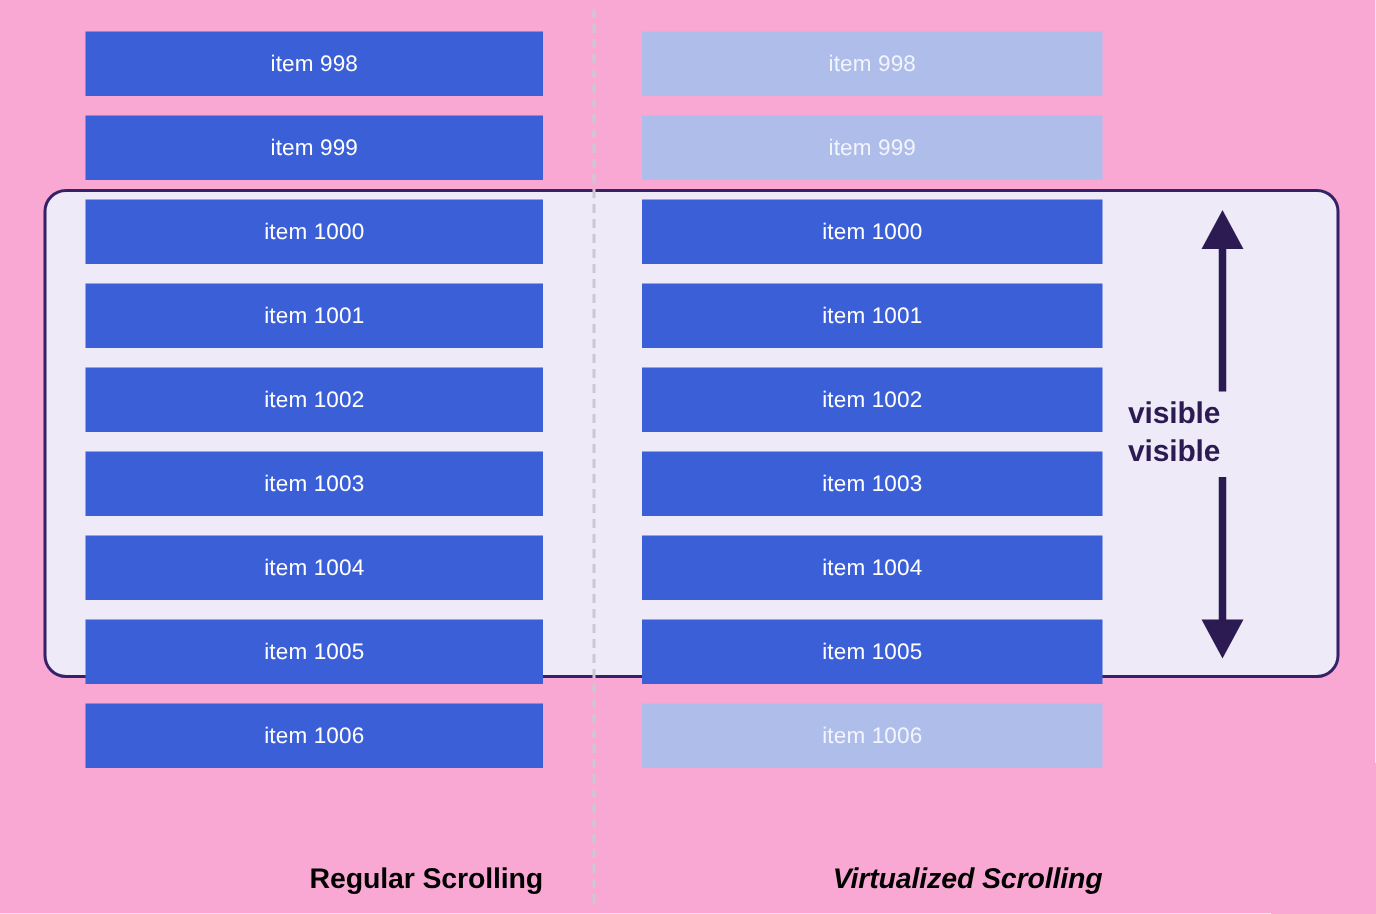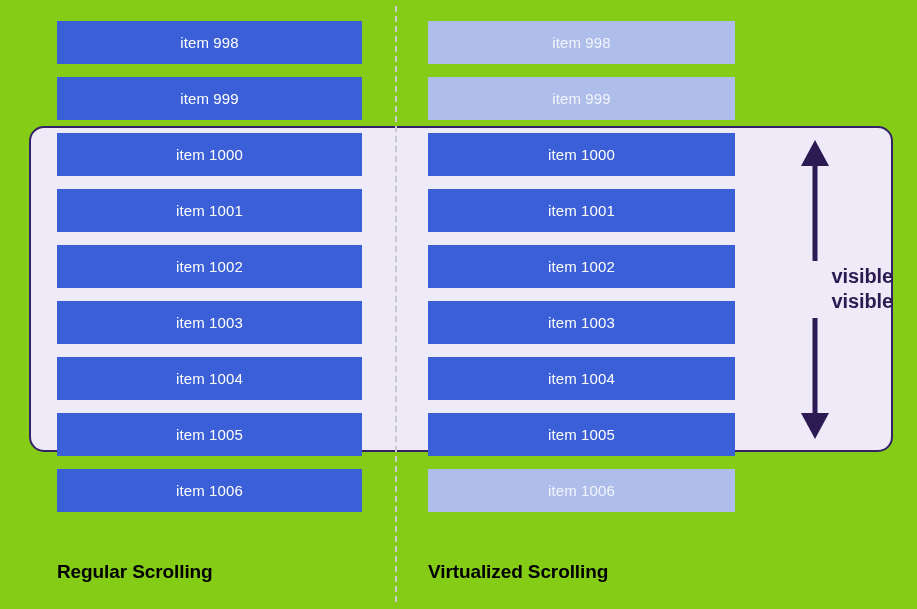--- a/index.html
+++ b/index.html
@@ -10,21 +10,21 @@
   }
   body {
     font-family: "Liberation Sans", sans-serif;
     -webkit-font-smoothing: antialiased;
   }
 
   #canvas {
     position: relative;
     width: 917px;
     height: 609px;
-    background: #84cc16;
+    background: #f9a8d4;
     overflow: hidden;
   }
 
   
   .viewport-box {
     position: absolute;
     left: 29px;
     top: 126px;
     width: 864px;
     height: 326px;
@@ -79,21 +79,21 @@
   
   .viewport-annotation {
     position: absolute;
     left: 752px;
     top: 126px;
     width: 141px;
     height: 326px;
     z-index: 4;
     display: flex;
     flex-direction: column;
-    align-items: flex-end;
+    align-items: flex-start;
     justify-content: center;
   }
   .arrow-svg {
     position: absolute;
     left: 0;
     top: 0;
     width: 141px;
     height: 326px;
     pointer-events: none;
   }
@@ -104,30 +104,30 @@
     font-size: 20px;
     font-weight: bold;
     line-height: 1.25;
     color: #2b1b52;
     letter-spacing: -0.1px;
   }
 
   
   .col-label {
     position: absolute;
-    top: 561px;
+    top: 576px;
     font-size: 19px;
     font-weight: bold;
     color: #000000;
-    text-align: left;
+    text-align: right;
     letter-spacing: -0.1px;
     z-index: 5;
   }
   .col-label.left  { left: 57px;  width: 305px; }
-  .col-label.right { left: 428px; width: 307px; }
+  .col-label.right { left: 428px; width: 307px; font-style: italic; }
 </style>
 </head>
 <body>
 
 <div id="canvas">
 
   <div class="viewport-box"></div>
 
   <div class="divider"></div>
 

